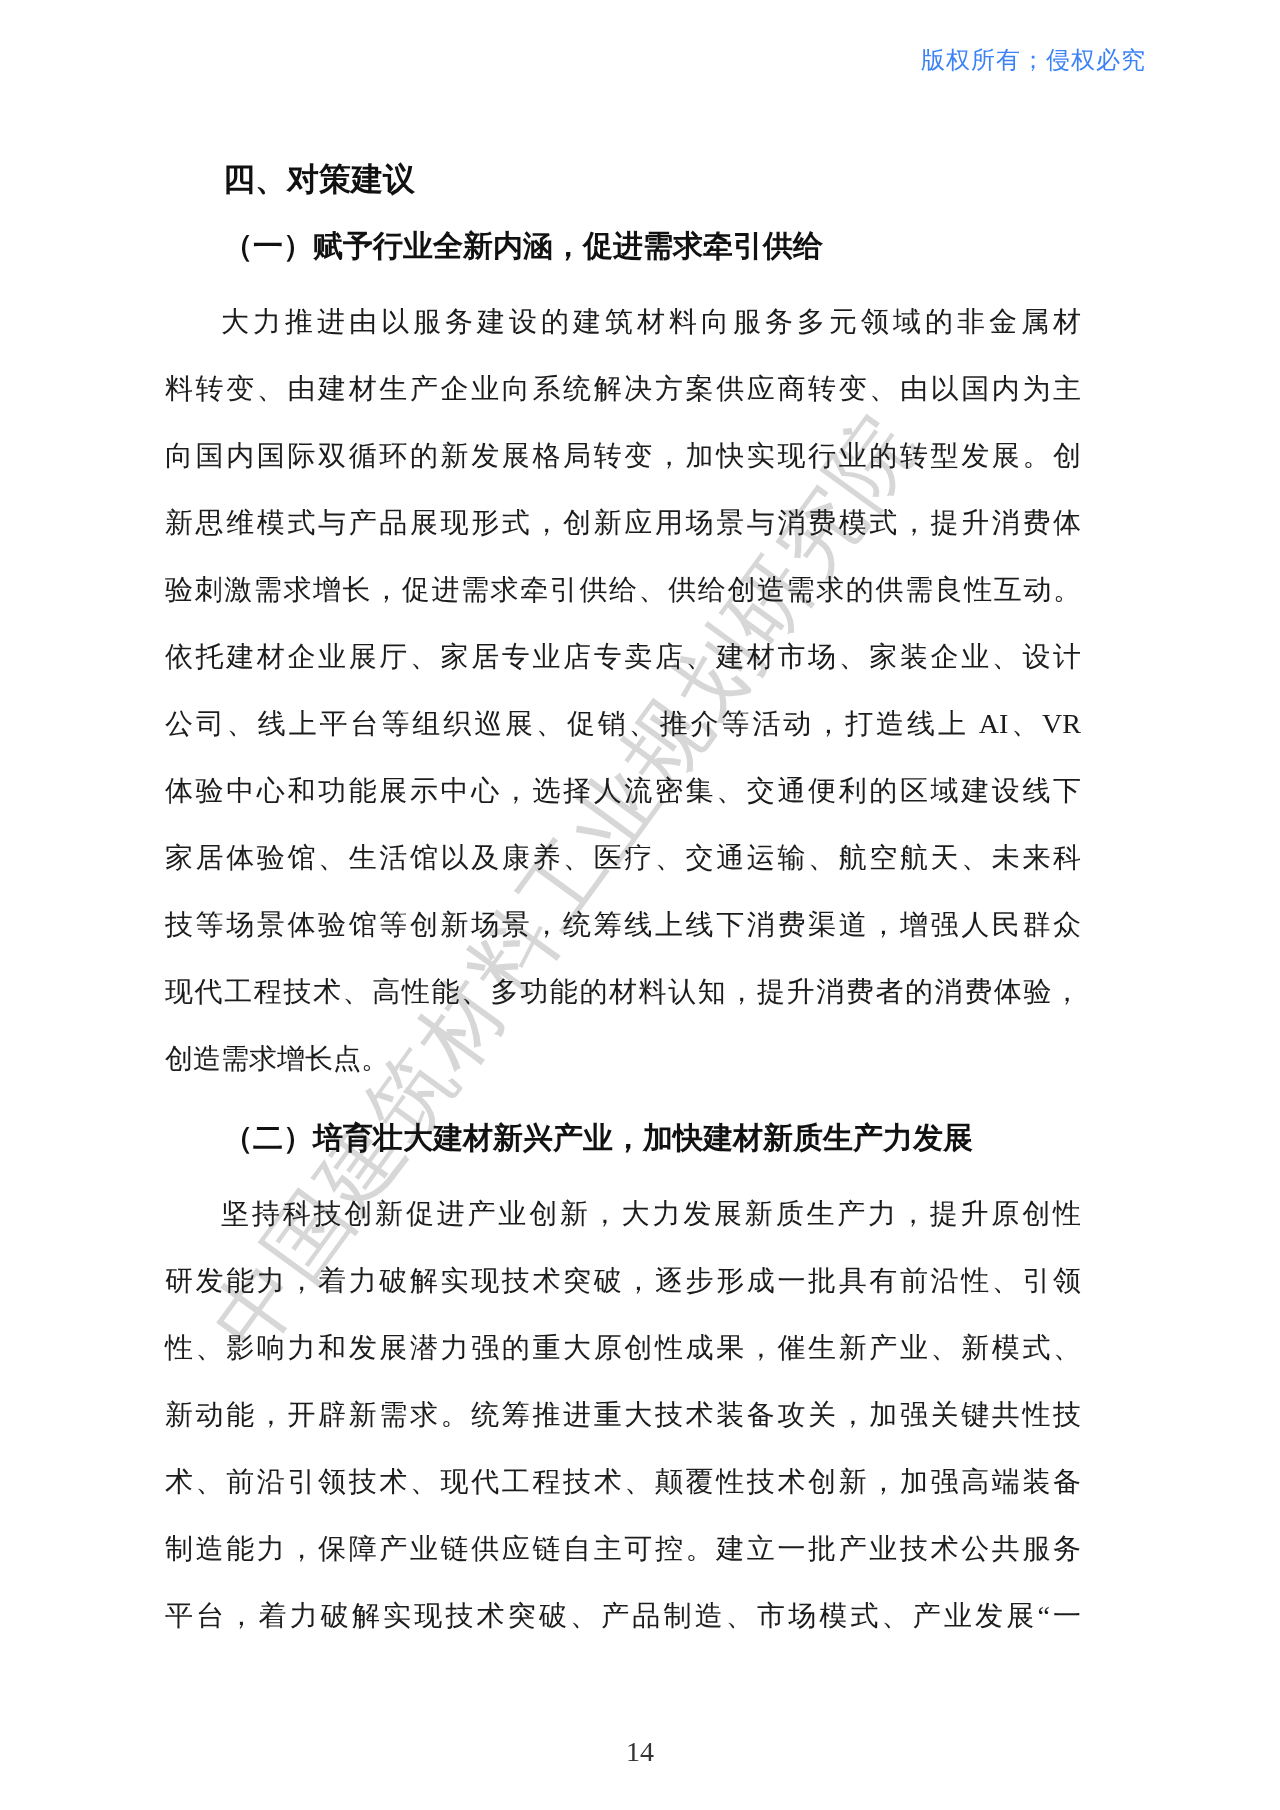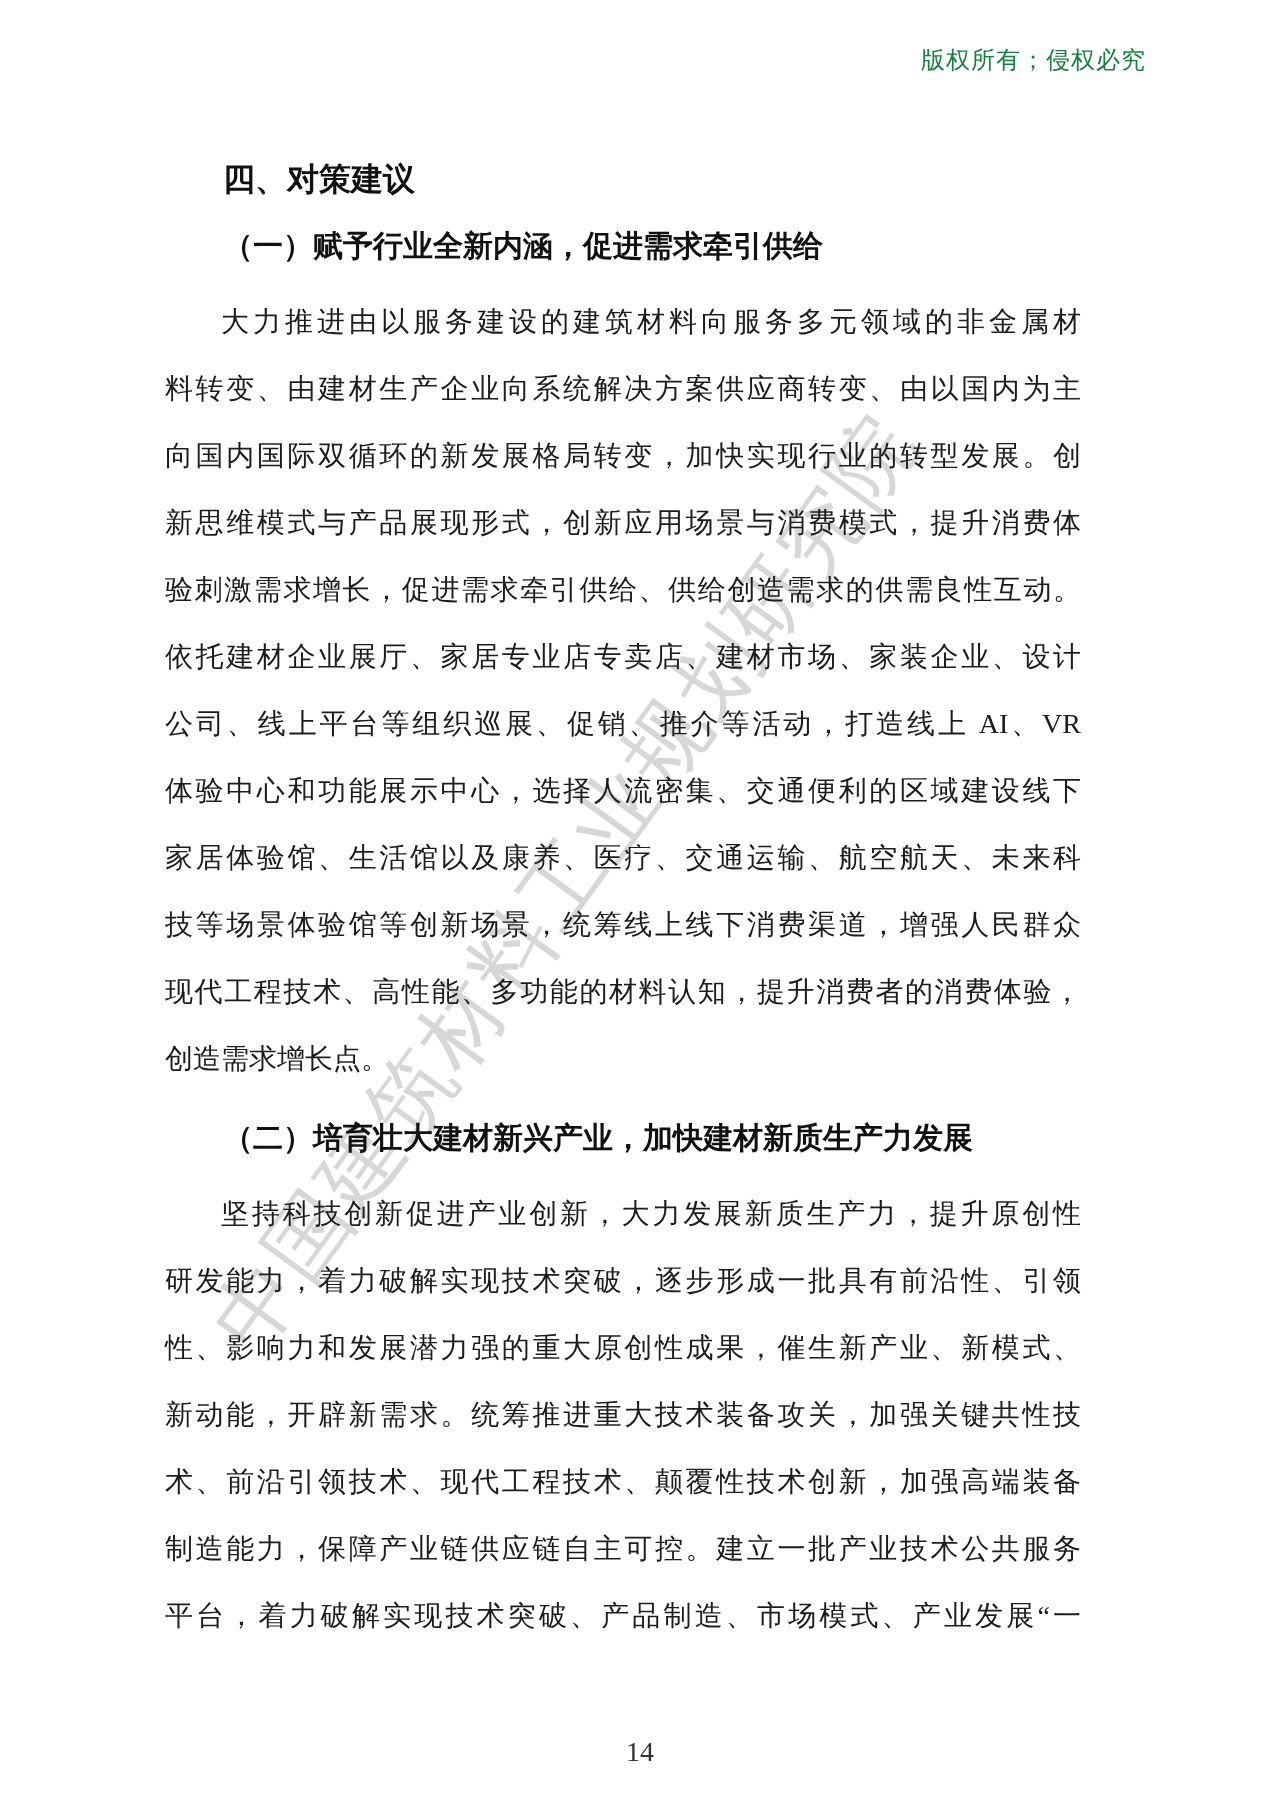--- a/index.html
+++ b/index.html
@@ -11,21 +11,21 @@
     overflow: hidden;
     font-family: "Liberation Serif", "DejaVu Serif", serif;
     color: #1c1c1c;
   }
   .copyright {
     position: absolute;
     top: 44px;
     right: 134px;
     font-size: 24px;
     letter-spacing: 1px;
-    color: #15803d;
+    color: #3b82f6;
   }
   .watermark {
     position: absolute;
     left: -20px;
     top: 826px;
     width: 1170px;
     transform: rotate(-54deg);
     transform-origin: center center;
     font-size: 84px;
     letter-spacing: 3px;

